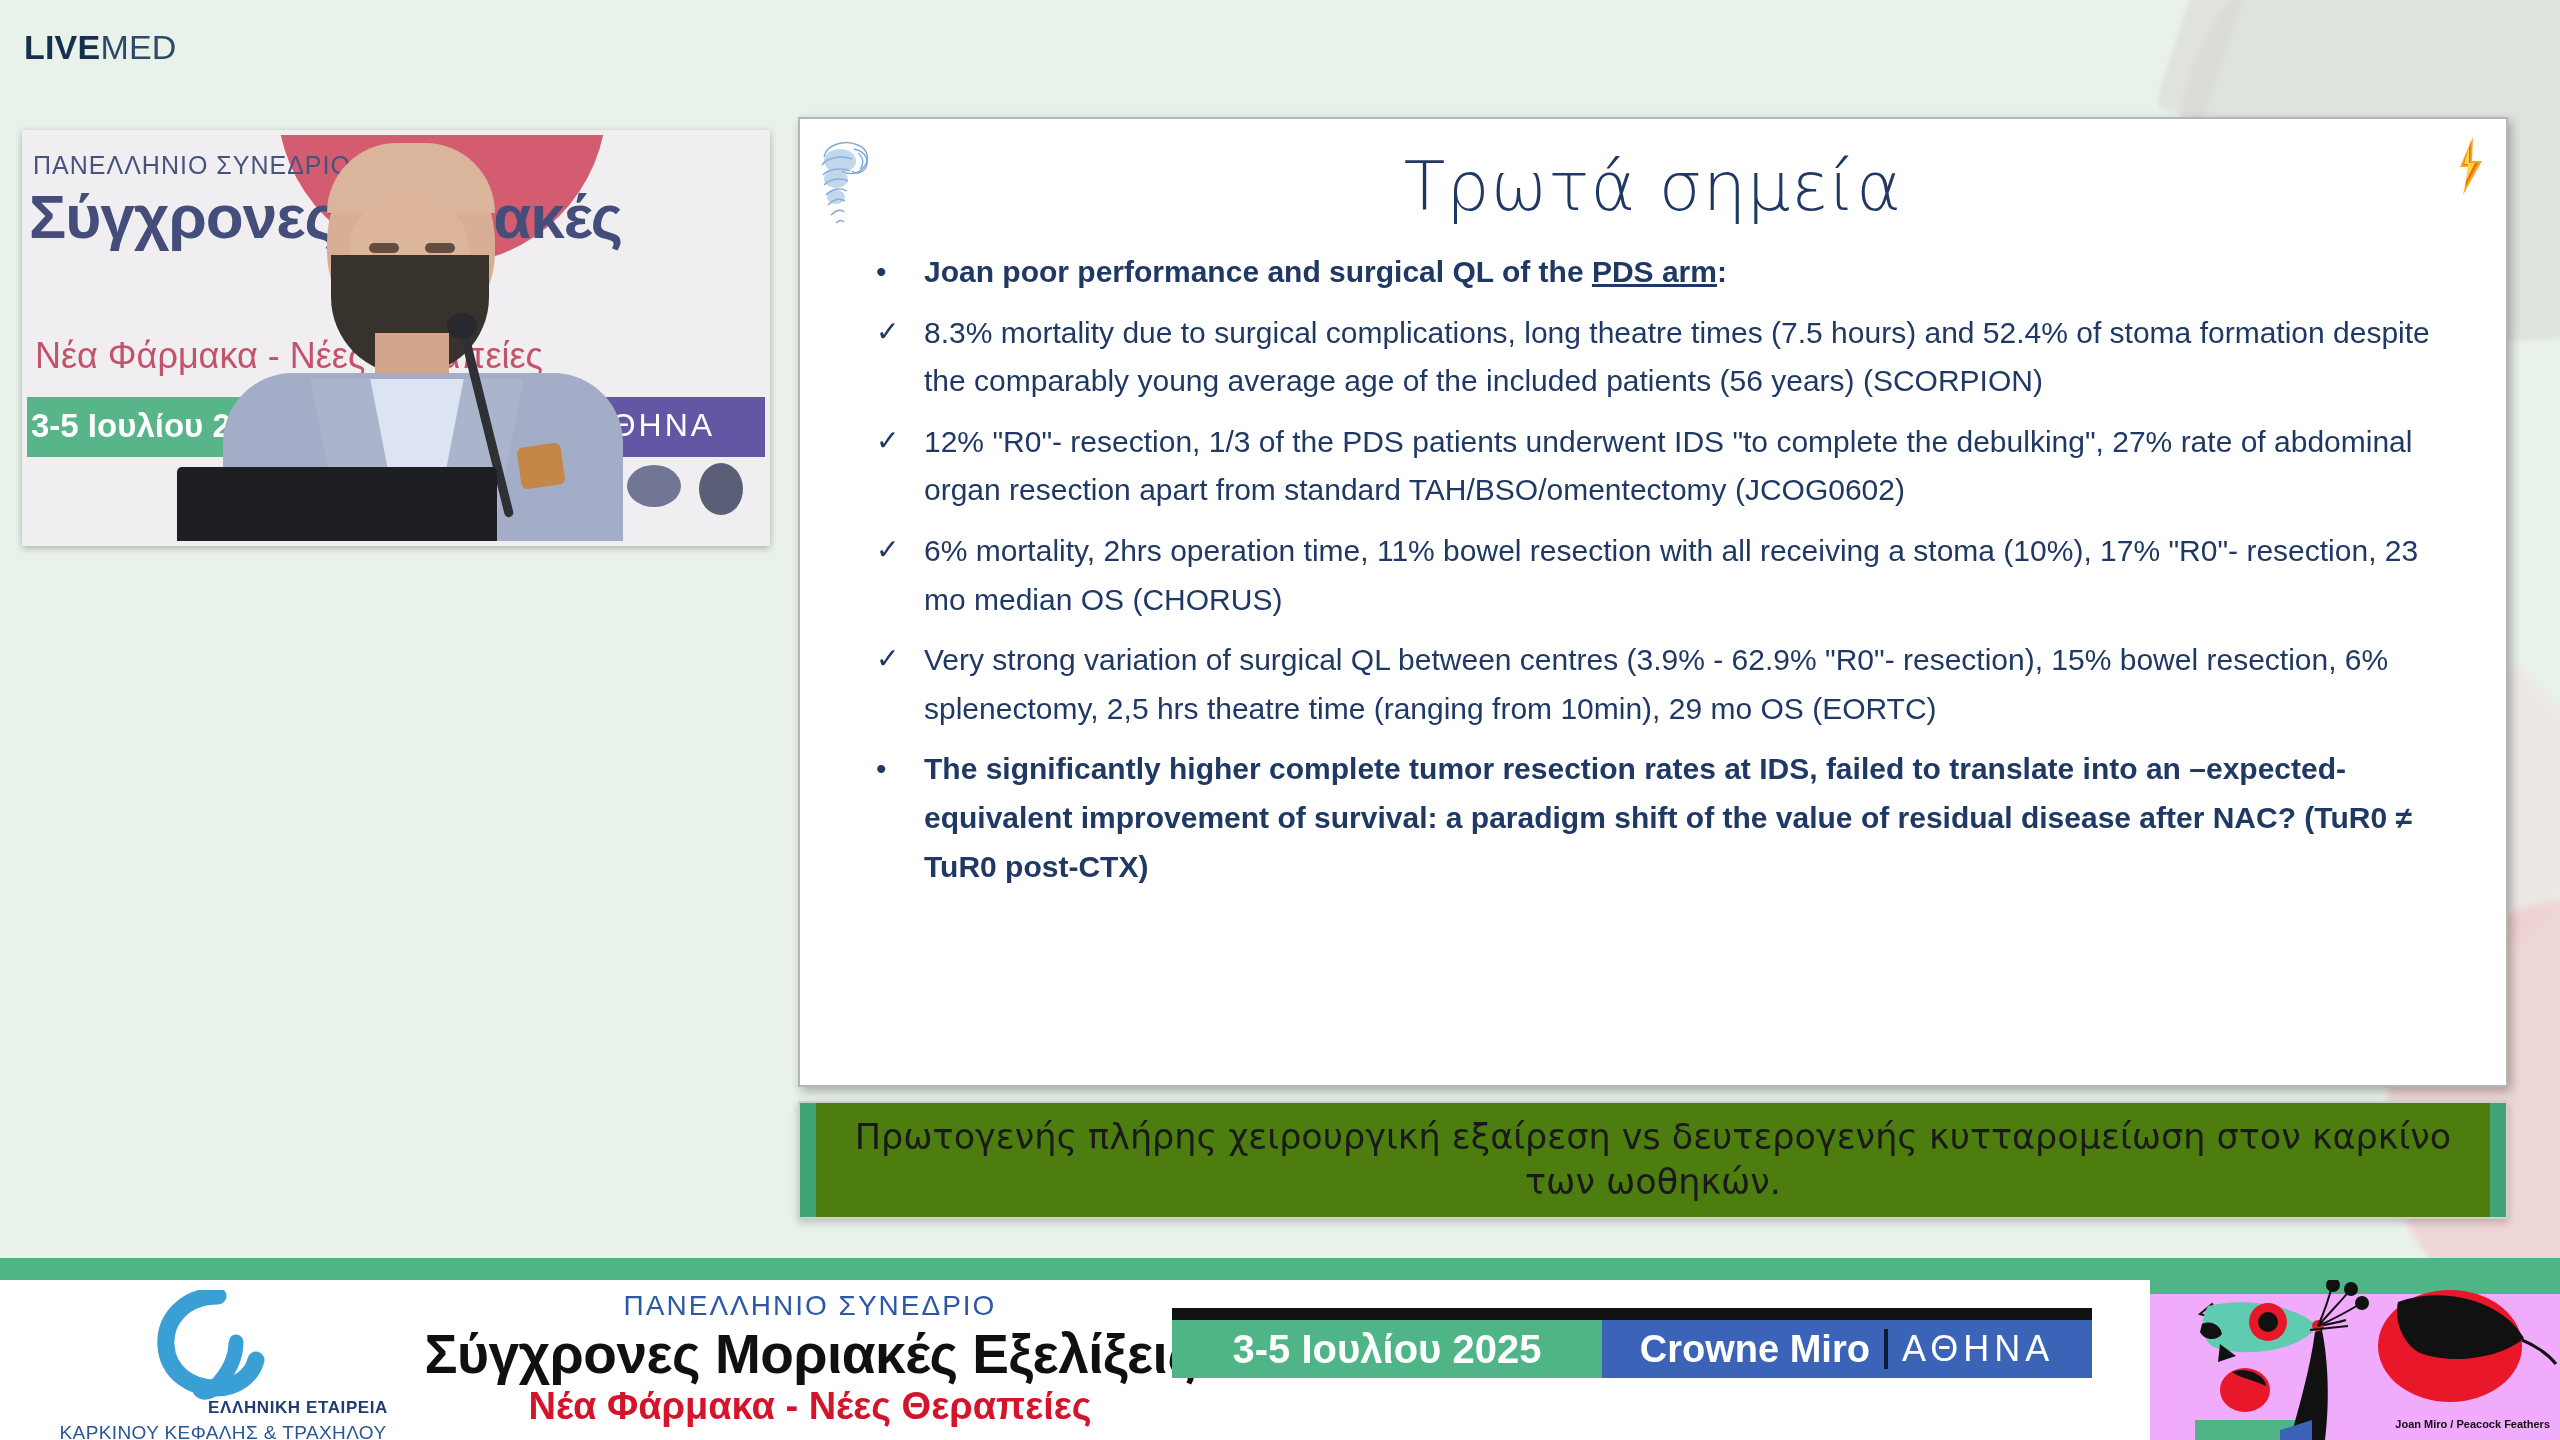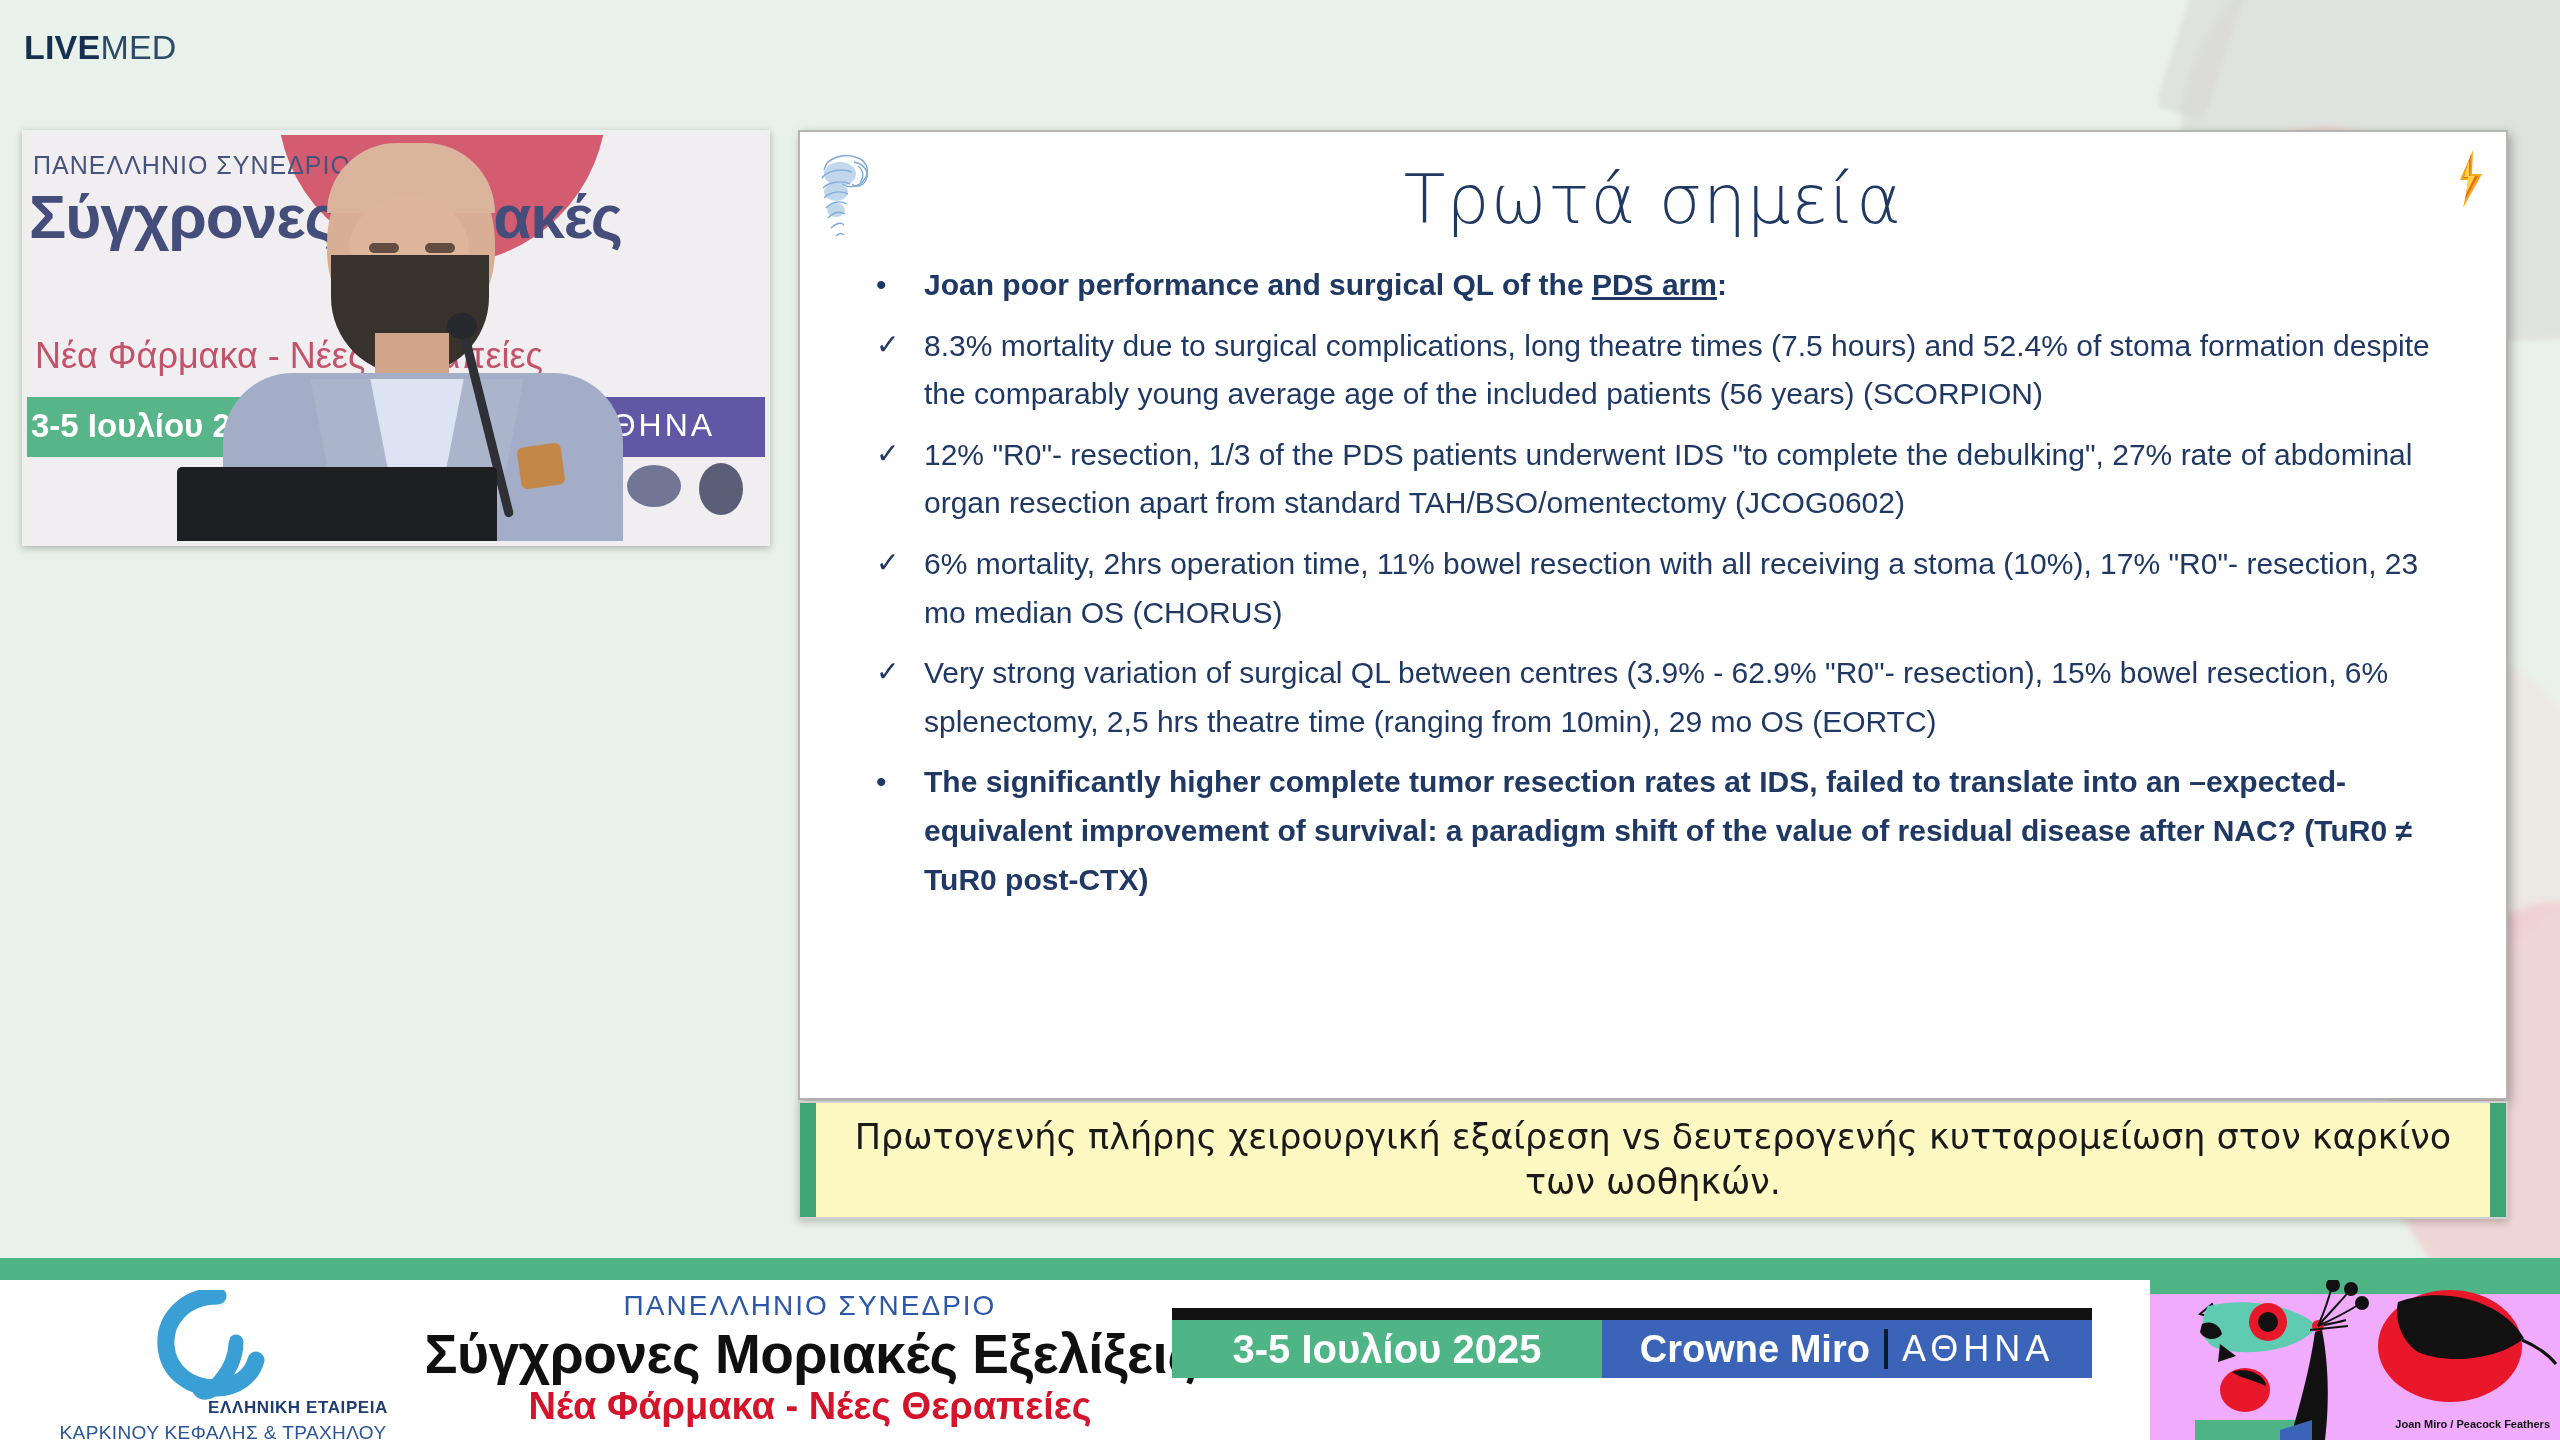--- a/index.html
+++ b/index.html
@@ -145,21 +145,21 @@
     background: #41a878;
   }
   .speaker-bar::before { left: 0; }
   .speaker-bar::after  { right: 0; }
   .speaker-name {
     font-size: 31px; font-weight: bold; color: #121212; position: relative; z-index: 2;
   }
 
   
   .slide {
-    position: absolute; left: 798px; top: 130px;
+    position: absolute; left: 798px; top: 117px;
     width: 1710px; height: 970px;
     background: #ffffff;
     border: 2px solid #b5b5b5;
     box-shadow: 3px 4px 10px rgba(0,0,0,.30);
     overflow: hidden;
   }
   .slide-crest {
     position: absolute; left: 14px; top: 16px; width: 62px; height: 98px;
   }
   .bolt-icon {
@@ -196,21 +196,21 @@
     color: #1f3864;
     font-family: "Liberation Sans", sans-serif;
   }
   .b-text.bold { font-weight: bold; }
   .b-text u { text-decoration: underline; }
 
   
   .caption-box {
     position: absolute; left: 798px; top: 1101px;
     width: 1710px; height: 118px;
-    background: #fef9c3;
+    background: #4d7c0f;
     border: 2px solid #cfcfcf;
     box-shadow: 0 3px 8px rgba(0,0,0,.22);
     display: flex; align-items: center; justify-content: center;
     padding: 0 34px;
   }
   .caption-box::before, .caption-box::after {
     content: ""; position: absolute; top: 0; width: 16px; height: 100%;
     background: #3fa476;
   }
   .caption-box::before { left: 0; }

